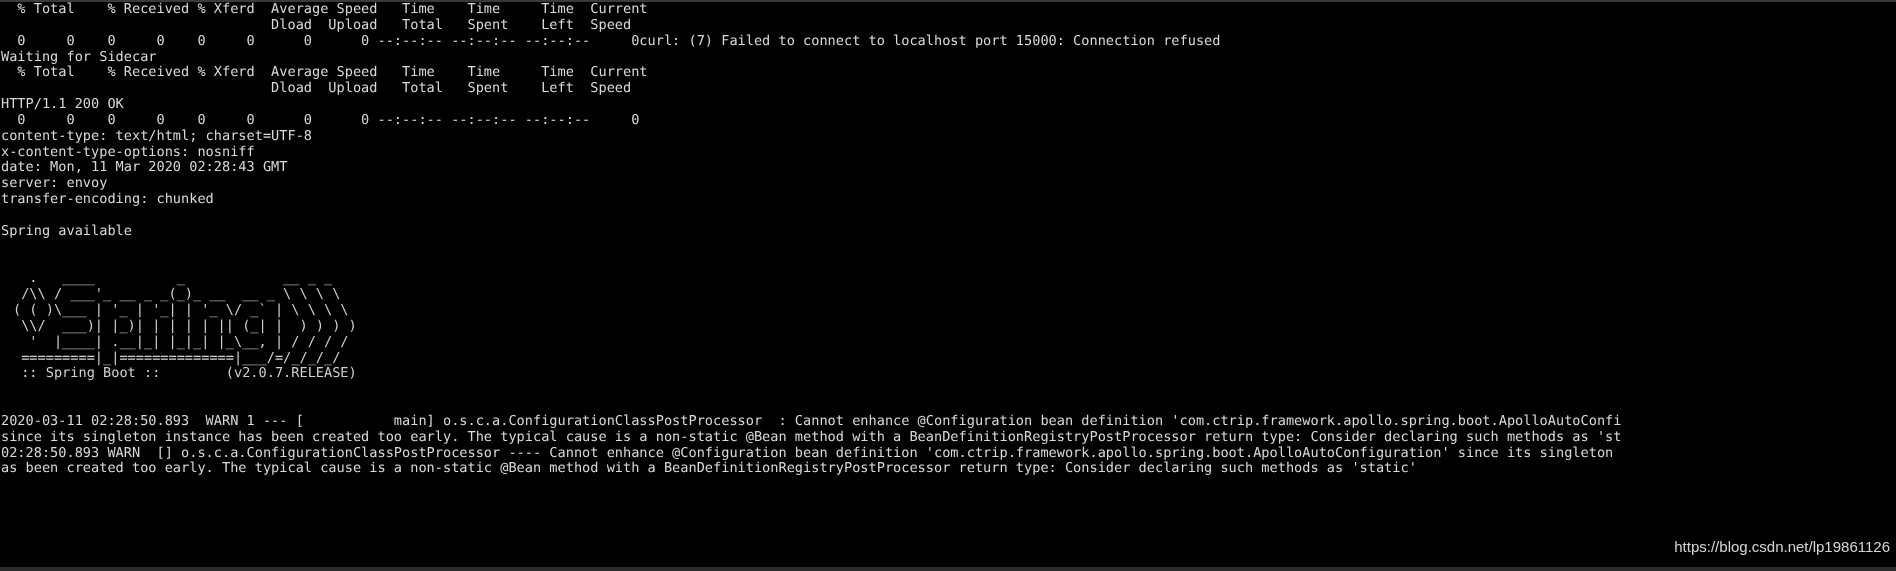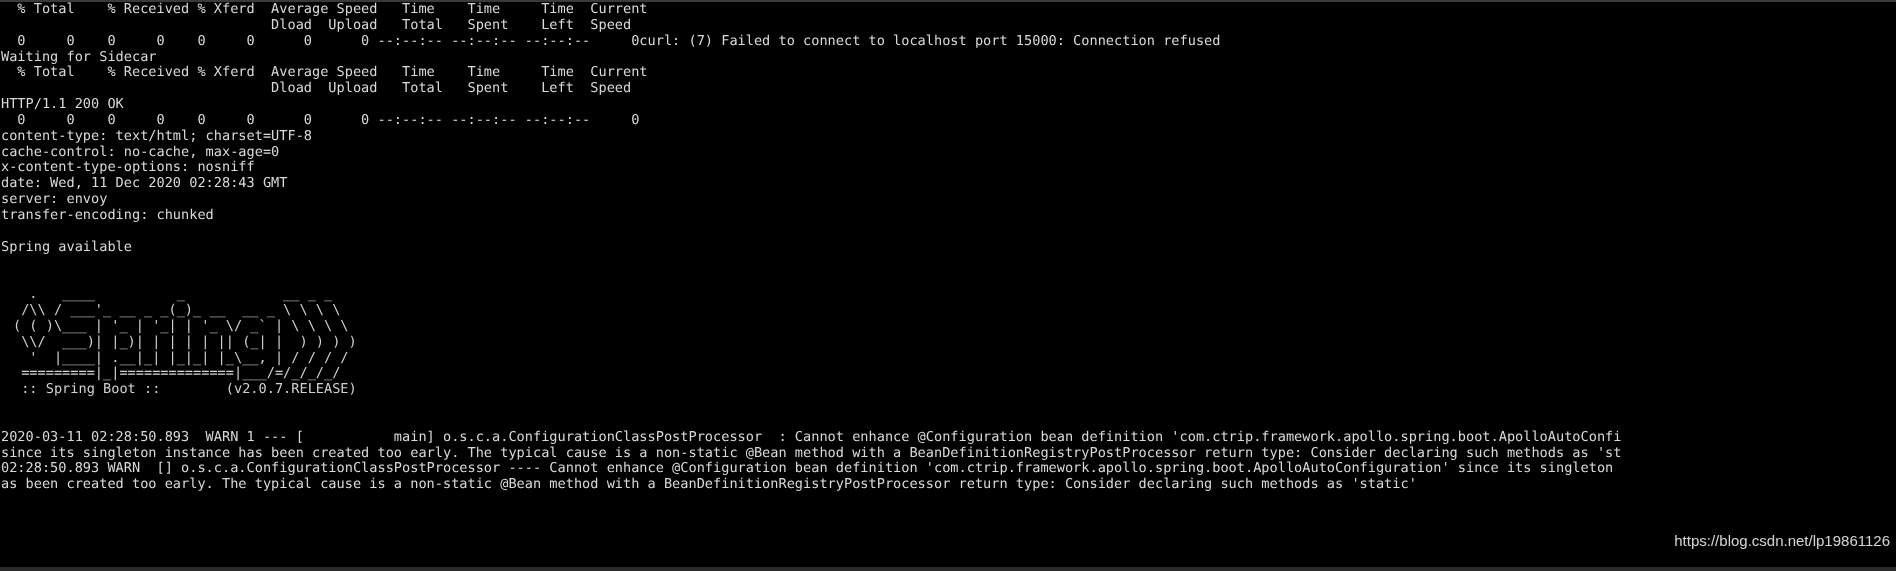--- a/index.html
+++ b/index.html
@@ -60,21 +60,21 @@
     -webkit-font-smoothing: none;
     text-rendering: geometricPrecision;
   }
   pre.tty.banner {
     color: #d0d0d0;
     margin-left: 12px;
   }
   .watermark {
     position: absolute;
     right: 6px;
-    bottom: 22px;
+    bottom: 16px;
     font-family: "Liberation Sans", sans-serif;
     font-size: 15px;
     color: #e6e6e6;
     opacity: 0.92;
     letter-spacing: 0px;
     white-space: nowrap;
   }
 </style>
 </head>
 <body>
@@ -88,23 +88,22 @@
     <pre class="tty">  % Total    % Received % Xferd  Average Speed   Time    Time     Time  Current</pre>
     <pre class="tty">                                 Dload  Upload   Total   Spent    Left  Speed</pre>
     <pre class="tty">  0     0    0     0    0     0      0      0 --:--:-- --:--:-- --:--:--     0curl: (7) Failed to connect to localhost port 15000: Connection refused</pre>
     <pre class="tty">Waiting for Sidecar</pre>
     <pre class="tty">  % Total    % Received % Xferd  Average Speed   Time    Time     Time  Current</pre>
     <pre class="tty">                                 Dload  Upload   Total   Spent    Left  Speed</pre>
     <pre class="tty">HTTP/1.1 200 OK</pre>
     <pre class="tty">  0     0    0     0    0     0      0      0 --:--:-- --:--:-- --:--:--     0</pre>
 
     <pre class="tty">content-type: text/html; charset=UTF-8</pre>
-    <pre class="tty">cache-control: no-cache, max-age=0</pre>
     <pre class="tty">x-content-type-options: nosniff</pre>
-    <pre class="tty">date: Wed, 11 Dec 2020 02:28:43 GMT</pre>
+    <pre class="tty">date: Mon, 11 Mar 2020 02:28:43 GMT</pre>
     <pre class="tty">server: envoy</pre>
     <pre class="tty">transfer-encoding: chunked</pre>
 
     <pre class="tty"> </pre>
     <pre class="tty">Spring available</pre>
     <pre class="tty"> </pre>
     <pre class="tty"> </pre>
 
     <pre class="tty banner">  .   ____          _            __ _ _</pre>
     <pre class="tty banner"> /\\ / ___'_ __ _ _(_)_ __  __ _ \ \ \ \</pre>

